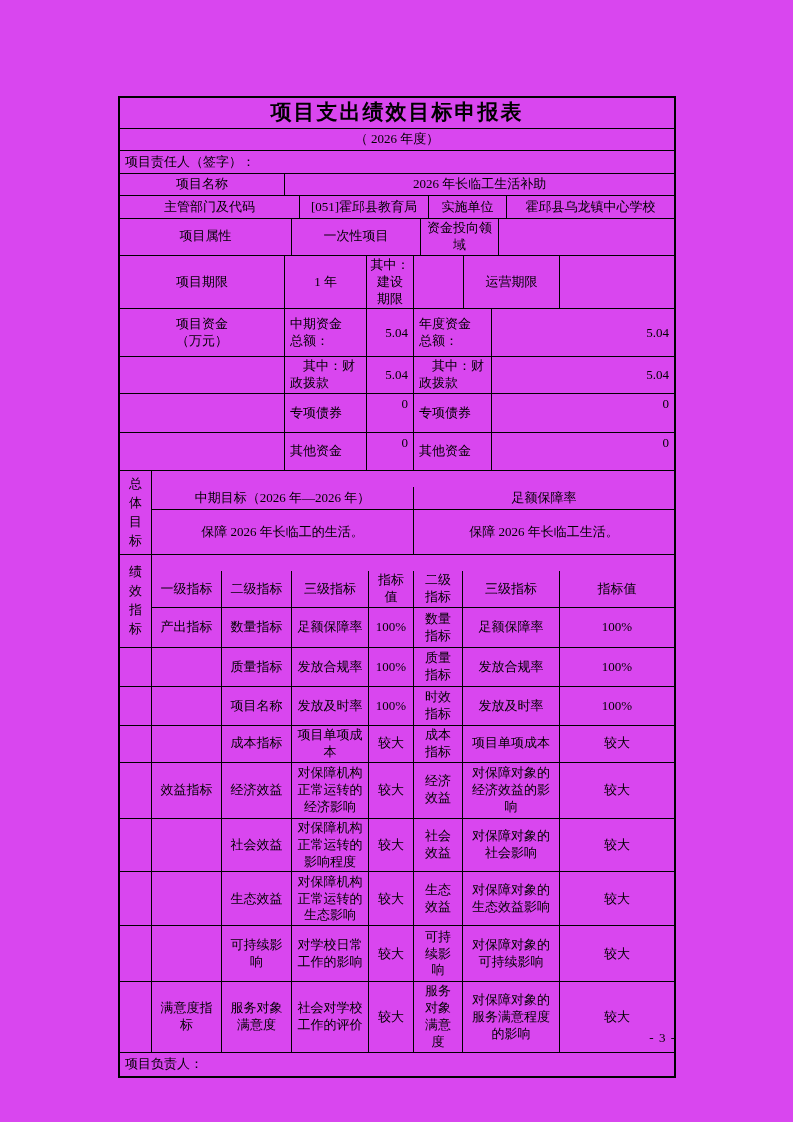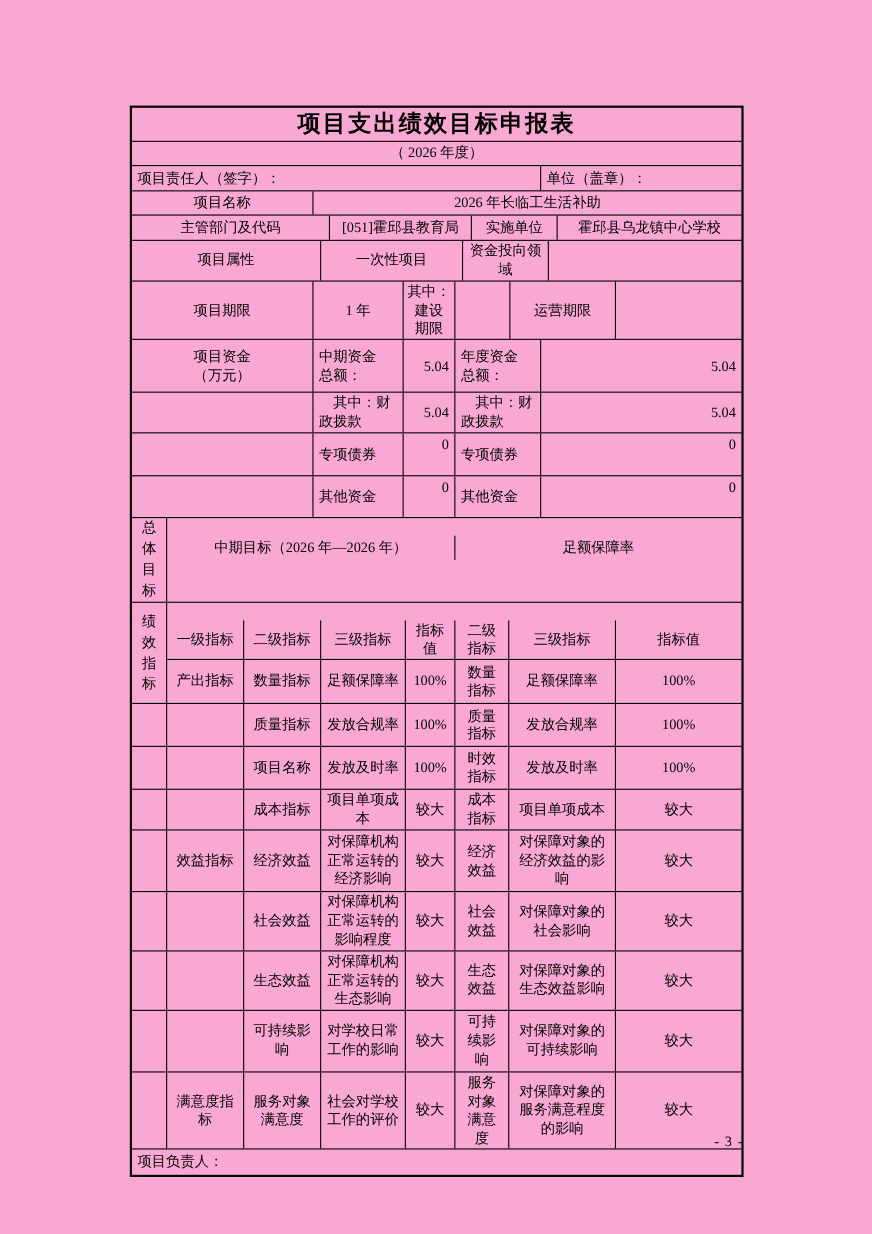--- a/index.html
+++ b/index.html
@@ -1,16 +1,16 @@
 <!DOCTYPE html>
 <html><head>
 <meta charset="utf-8">
 <style>
   html,body{margin:0;padding:0;background:#ffffff;}
-  .page{position:relative;width:793px;height:1122px;background:#f9a8d4;
+  .page{position:relative;width:793px;height:1122px;background:#d946ef;
         font-family:"Liberation Serif","DejaVu Serif",serif;color:#000;overflow:hidden;}
   .sheet{position:absolute;left:118px;top:96px;width:558px;border:2px solid #000;box-sizing:border-box;}
   .r{display:flex;border-bottom:1px solid #000;align-items:stretch;}
   .sheet>*:last-child{border-bottom:none;}
   .c{box-sizing:border-box;border-right:1px solid #000;display:flex;align-items:center;
      justify-content:center;text-align:center;white-space:pre-line;font-size:13px;line-height:1.3;
      padding:1px 3px;flex:0 0 auto;min-width:0;}
   .c:last-child{border-right:none;}
   .fl{flex:1 1 auto;}
   .left{justify-content:flex-start;text-align:left;padding-left:5px;}
@@ -33,21 +33,20 @@
     <div class="r" style="min-height:30px">
       <div class="c title fl">项目支出绩效目标申报表</div>
     </div>
 
     <div class="r" style="min-height:21px">
       <div class="c fl">（ 2026  年度）</div>
     </div>
 
     <div class="r" style="min-height:22px">
       <div class="c left" style="width:372px">项目责任人（签字）：</div>
-      <div class="c left fl">单位（盖章）：</div>
     </div>
 
     <div class="r" style="min-height:21px">
       <div class="c" style="width:165px">项目名称</div>
       <div class="c fl">2026 年长临工生活补助</div>
     </div>
 
     <div class="r" style="min-height:22px">
       <div class="c" style="width:180px">主管部门及代码</div>
       <div class="c" style="width:129px">[051]霍邱县教育局</div>
@@ -113,20 +112,24 @@
 
     <div class="grp">
       <div class="vcell">总
 体
 目
 标</div>
       <div class="stack">
         <div class="r" style="min-height:22px">
           <div class="c" style="width:262px">中期目标（2026 年—2026 年）</div>
           <div class="c fl">足额保障率</div>
+        </div>
+        <div class="r" style="min-height:44px">
+          <div class="c" style="width:262px">保障 2026 年长临工的生活。</div>
+          <div class="c fl">保障 2026 年长临工生活。</div>
         </div>
       </div>
     </div>
 
     <div class="grp">
       <div class="vcell">绩
 效
 指
 标</div>
       <div class="stack">

